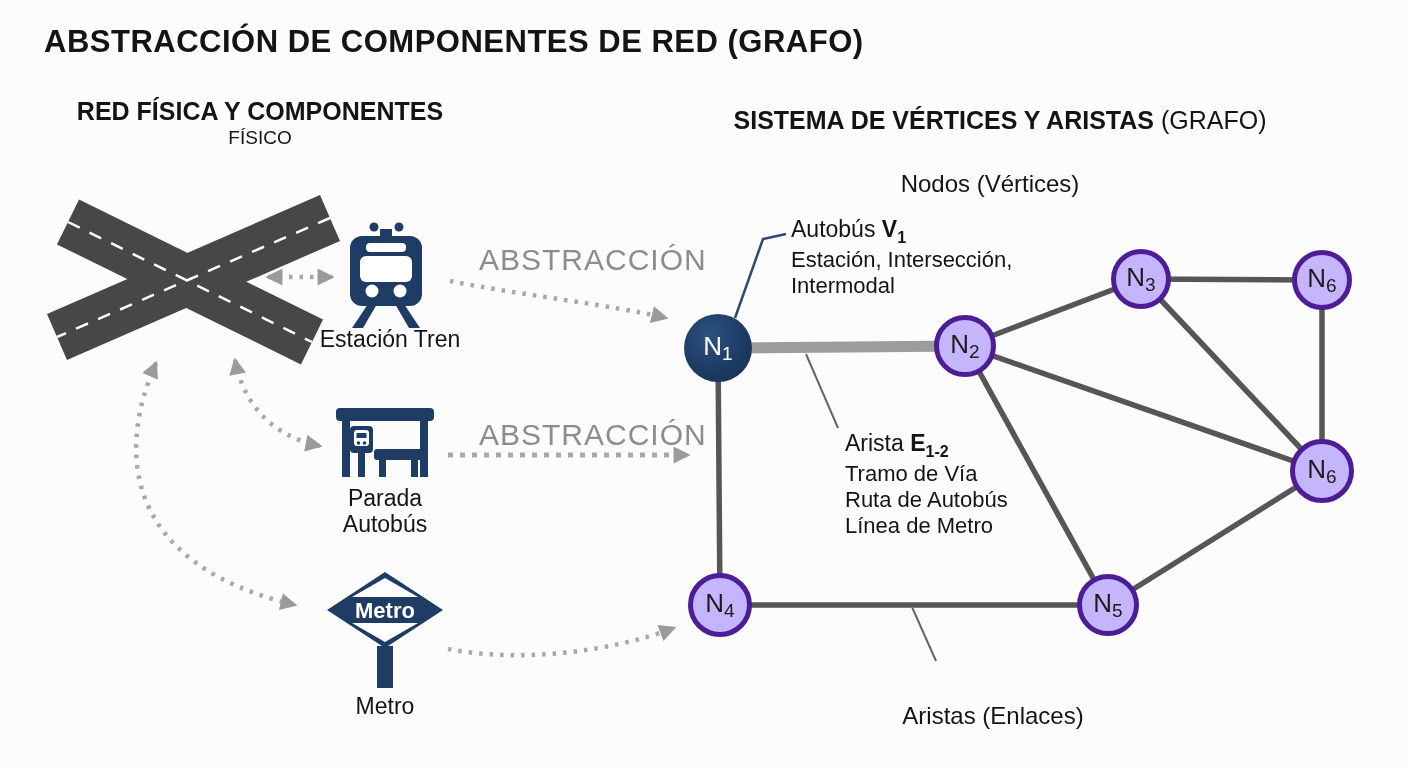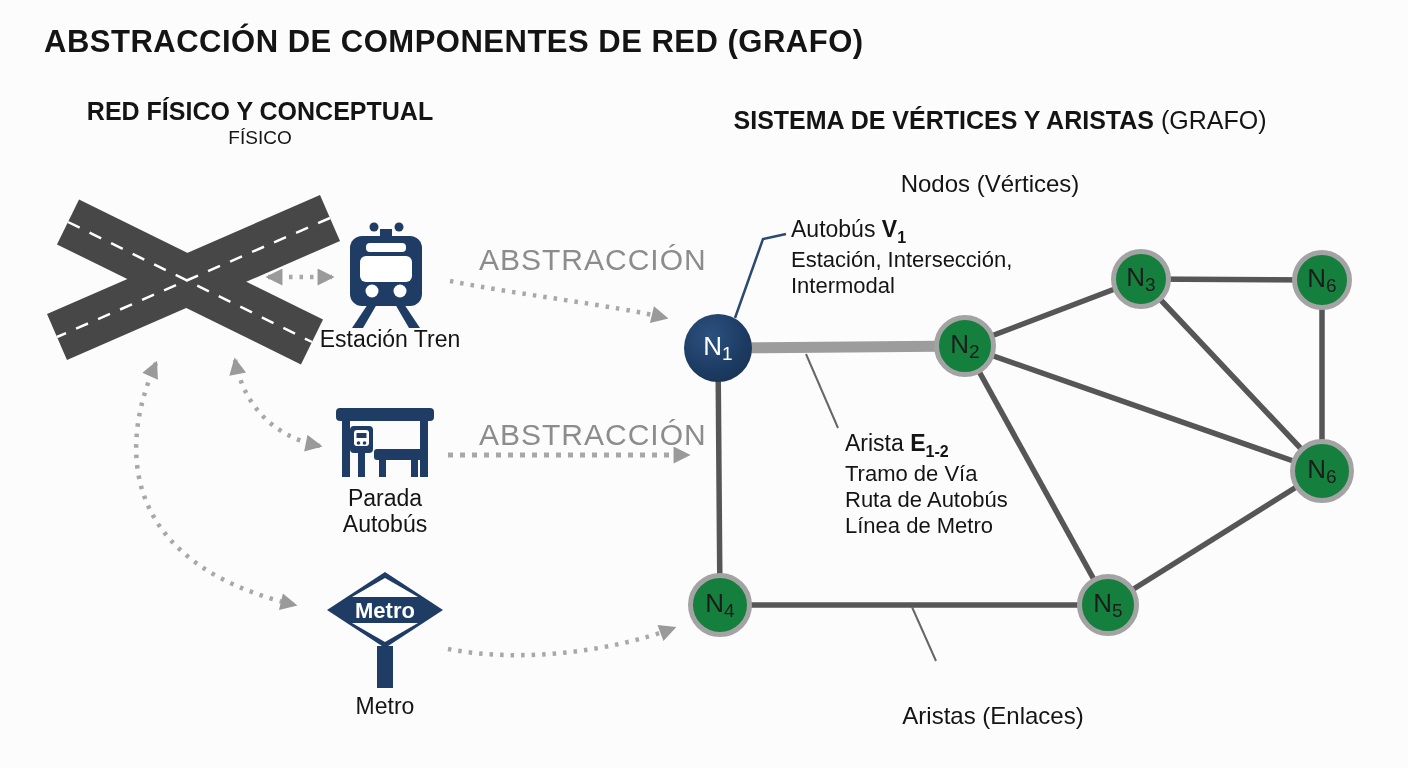--- a/index.html
+++ b/index.html
@@ -20,21 +20,21 @@
   .abs-label{font-size:30px;color:#8c8c8c;letter-spacing:1px;}
   .icon-label{font-size:23px;text-align:center;line-height:26px;}
   .ann{z-index:3;position:absolute;white-space:nowrap;}
   .ann .t{font-size:23px;}
   .ann .t .sym{font-weight:700;}
   .ann .t sub{font-size:16px;font-weight:700;}
   .ann .l{font-size:22px;line-height:26px;}
   .aristas{font-size:24px;}
   .node{
     position:absolute;z-index:2;box-sizing:border-box;border-radius:50%;
-    background:#15803d;border:5px solid #a3a3a3;
+    background:#c4b5fd;border:5px solid #4c1d95;
     display:flex;align-items:center;justify-content:center;
     font-size:26px;color:#1c1c1c;
   }
   .node sub{font-size:19px;vertical-align:-5px;}
   .node.filled{
     background:radial-gradient(circle at 38% 32%, #2c5180 0%, #1d3c63 55%, #152e4d 100%);
     border:none;color:#fff;
   }
 </style>
 </head>
@@ -113,21 +113,21 @@
   </g>
 
   <g fill="none">
     <path d="M735,318 L763,239 L786,234" stroke="#2a4a70" stroke-width="2.5"></path>
     <line x1="806" y1="354" x2="838" y2="428" stroke="#666" stroke-width="2"></line>
     <line x1="912" y1="607" x2="936" y2="661" stroke="#666" stroke-width="2"></line>
   </g>
 </svg>
 
 <div class="txt title">ABSTRACCIÓN DE COMPONENTES DE RED (GRAFO)</div>
-<div class="txt h-left">RED FÍSICO Y CONCEPTUAL</div>
+<div class="txt h-left">RED FÍSICA Y COMPONENTES</div>
 <div class="txt fisico">FÍSICO</div>
 <div class="txt h-right"><span class="b">SISTEMA DE VÉRTICES Y ARISTAS</span><span> (GRAFO)</span></div>
 <div class="txt nodos">Nodos (Vértices)</div>
 
 <div class="txt icon-label" style="left:310px;top:326px;width:160px;">Estación Tren</div>
 <div class="txt icon-label" style="left:310px;top:485px;width:150px;">
   <div>Parada</div>
   <div>Autobús</div>
 </div>
 <div class="txt icon-label" style="left:310px;top:693px;width:150px;">Metro</div>

